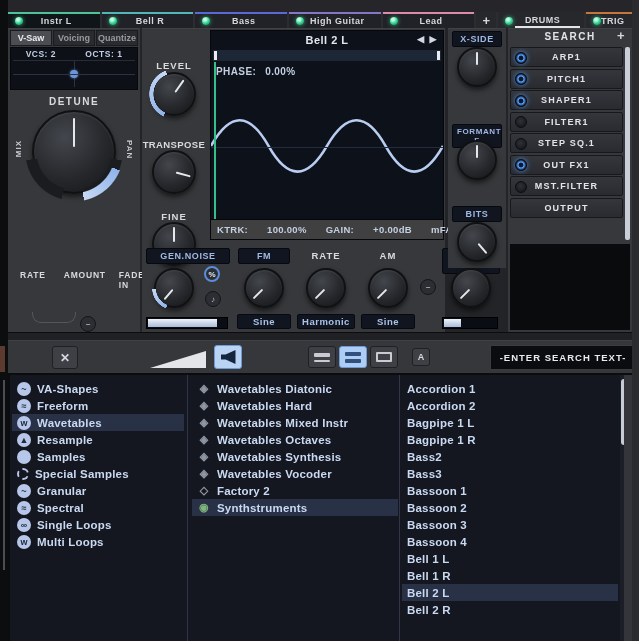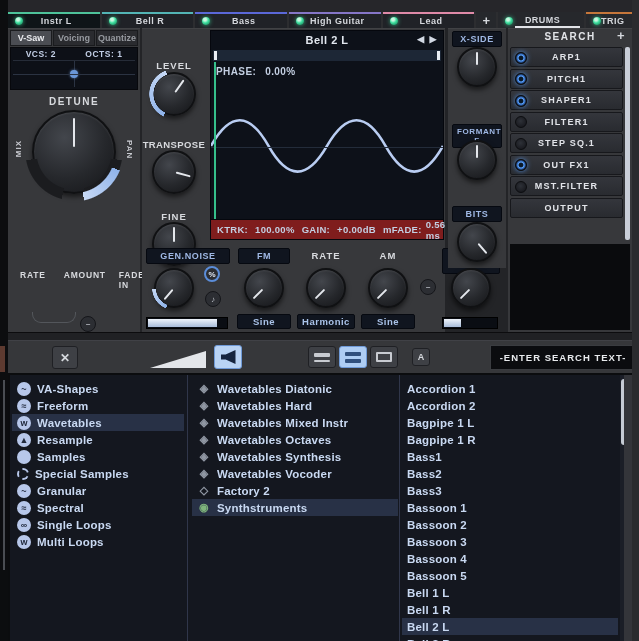--- a/index.html
+++ b/index.html
@@ -107,22 +107,22 @@
           color:#e2e7ef;font-size:11px;font-weight:bold;letter-spacing:.5px;}
   .darrows{position:absolute;right:6px;top:3px;display:flex;gap:5px;color:#d2d9e4;font-size:9px;}
   .drange{position:relative;margin:1px 2px 0 2px;height:11px;background:#1d2736;}
   .drange::before,.drange::after{content:"";position:absolute;top:1px;width:3px;height:9px;background:#e9edf3;}
   .drange::before{left:1px;}
   .drange::after{right:1px;}
   .dwave{position:absolute;left:0;right:0;top:31px;bottom:20px;}
   .dwave .hline{position:absolute;left:0;right:0;top:85px;height:1px;background:#232c3a;}
   .dwave .vline{position:absolute;left:3px;top:0;bottom:0;width:2px;background:#35c08b;}
   .dphase{position:absolute;left:5px;top:4px;display:flex;gap:9px;font-size:10px;font-weight:bold;color:#c3cfe2;letter-spacing:.4px;}
-  .dfoot{position:absolute;left:0;right:0;bottom:0;height:20px;background:#7f1d1d;border-top:1px solid #05070d;
-         display:flex;align-items:center;padding:0 6px;font-size:9.5px;font-weight:bold;color:#c3cfe2;letter-spacing:.3px;}
+  .dfoot{position:absolute;left:0;right:0;bottom:0;height:20px;background:#404040;border-top:1px solid #05070d;
+         display:flex;align-items:center;padding:0 6px;font-size:9.5px;font-weight:bold;color:#c3cfe2;letter-spacing:.3px;gap:12px;}
   .dfoot span{margin-right:7px;}
   .dfoot .push{margin-left:auto;margin-right:4px;}
   .dfoot .noloop{margin:0;font-size:12px;color:#d8dde6;}
 
   
   .modrow{position:absolute;left:0;top:218px;width:364px;height:86px;display:flex;}
   .mg{position:relative;height:100%;}
   .mg-gen{width:92px;}
   .mg-fm{width:60px;}
   .mg-rate{width:64px;}
@@ -563,42 +563,36 @@
         <div class="brow">
             <span>Accordion 2</span>
           </div>
         <div class="brow">
             <span>Bagpipe 1 L</span>
           </div>
         <div class="brow">
             <span>Bagpipe 1 R</span>
           </div>
         <div class="brow">
-            <span>Bass1</span>
-          </div>
-        <div class="brow">
             <span>Bass2</span>
           </div>
         <div class="brow">
             <span>Bass3</span>
           </div>
         <div class="brow">
             <span>Bassoon 1</span>
           </div>
         <div class="brow">
             <span>Bassoon 2</span>
           </div>
         <div class="brow">
             <span>Bassoon 3</span>
           </div>
         <div class="brow">
             <span>Bassoon 4</span>
-          </div>
-        <div class="brow">
-            <span>Bassoon 5</span>
           </div>
         <div class="brow">
             <span>Bell 1 L</span>
           </div>
         <div class="brow">
             <span>Bell 1 R</span>
           </div>
         <div class="brow sel">
             <span>Bell 2 L</span>
           </div>

